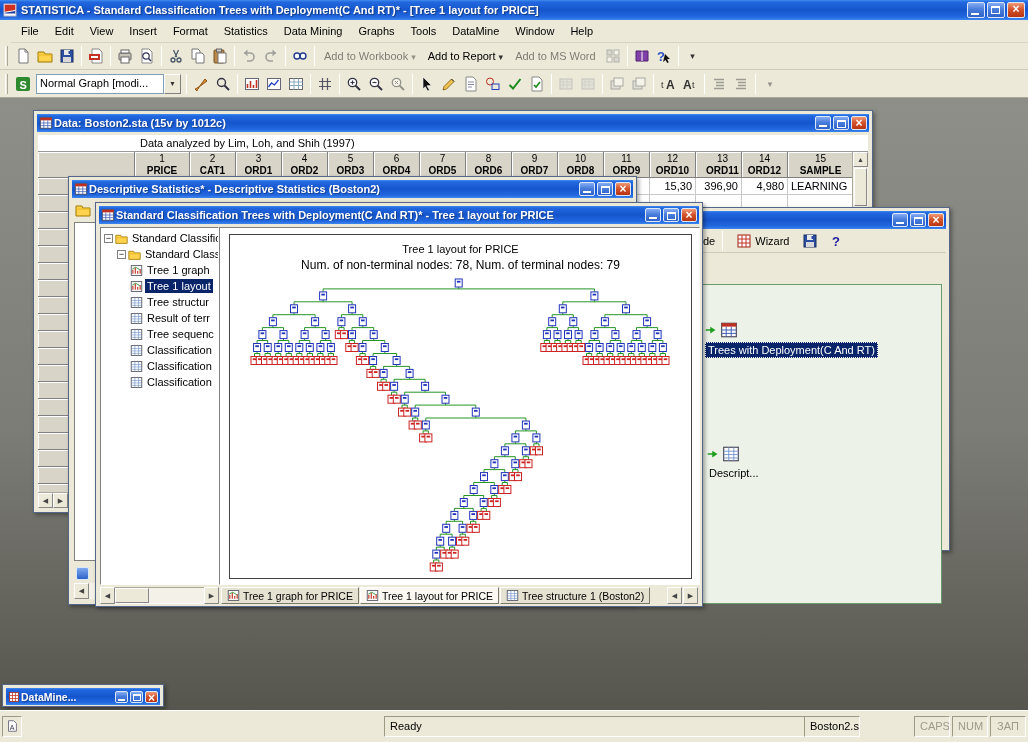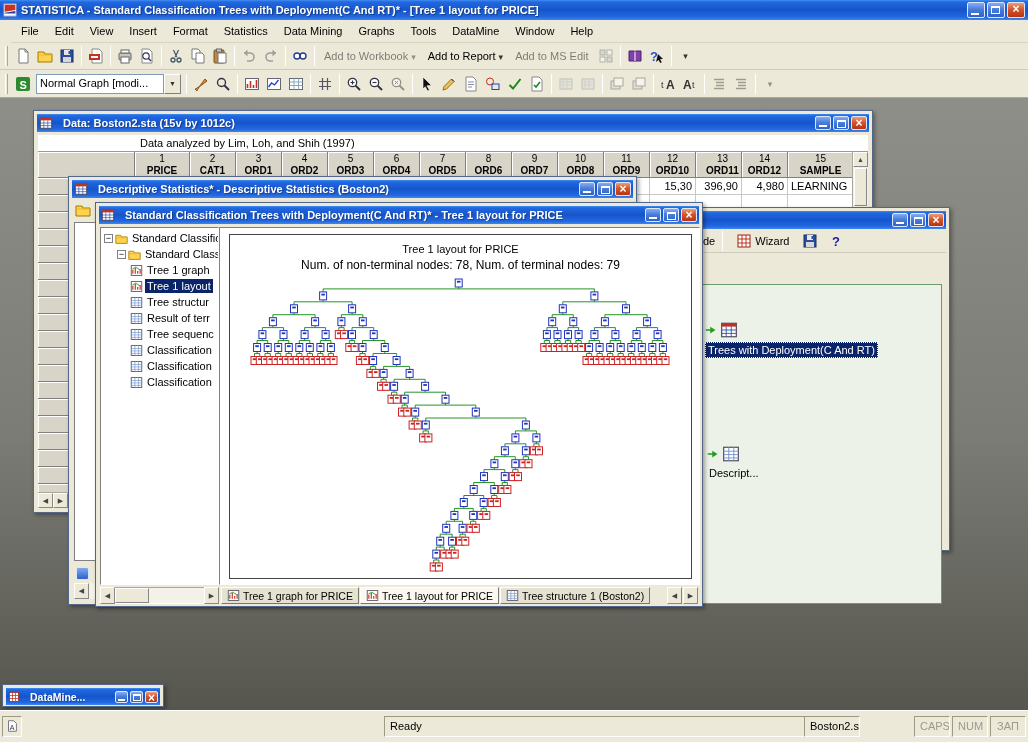--- a/index.html
+++ b/index.html
@@ -39,21 +39,21 @@
   .icon18{width:18px;height:18px;display:inline-block;flex:none;}
   .icon16{width:16px;height:16px;display:inline-block;flex:none;}
   .icon14{width:14px;height:14px;display:inline-block;flex:none;}
   .icon13{width:13px;height:13px;display:inline-block;flex:none;}
   .icon12{width:12px;height:12px;display:inline-block;flex:none;}
 
   
   .workspace{position:absolute;left:0;top:98px;width:1028px;height:612px;overflow:hidden;
              background:linear-gradient(180deg,#8F8F89 0%,#7C7C76 55%,#56564F 100%);}
   .win{position:absolute;background:#ECE9D8;border:1px solid #54678A;box-shadow:2px 2px 4px rgba(0,0,0,.35);}
-  .ctb{position:absolute;left:3px;right:3px;top:3px;height:18px;display:flex;align-items:center;gap:10px;padding:0 2px;
+  .ctb{position:absolute;left:3px;right:3px;top:3px;height:18px;display:flex;align-items:center;gap:1px;padding:0 2px;
        color:#fff;font-weight:bold;white-space:nowrap;overflow:hidden;
        background:linear-gradient(180deg,#418CF0 0%,#2268E0 10%,#1555CC 50%,#2268E0 85%,#3E86EE 100%);}
   .ctb-t{overflow:hidden;text-shadow:1px 1px 1px rgba(0,0,0,.35);}
 
   
   .sbtn{width:15px;height:100%;flex:none;background:#ECE9D8;border:1px solid;border-color:#fff #888 #888 #fff;
         display:inline-flex;align-items:center;justify-content:center;color:#444;font-size:7px;}
   .a-left::before{content:"◀";} .a-right::before{content:"▶";} .a-up::before{content:"▲";}
 
   
@@ -248,21 +248,21 @@
       <span class="tsep"></span>
       <span class="tbtn ttext dis">
         <span class="tlab">Add to Workbook</span>
         <span class="tarr"></span>
       </span>
       <span class="tbtn ttext">
         <span class="tlab">Add to Report</span>
         <span class="tarr"></span>
       </span>
       <span class="tbtn ttext dis">
-        <span class="tlab">Add to MS Edit</span>
+        <span class="tlab">Add to MS Word</span>
       </span>
       <span class="tbtn dis">
         <span class="icon16"><svg viewBox="0 0 16 16" width="100%" height="100%">
             <rect x="2" y="2" width="5" height="5" fill="#B0C4E8" stroke="#5577cc"></rect>
             <rect x="9" y="2" width="5" height="5" fill="#fff" stroke="#5577cc"></rect>
             <rect x="2" y="9" width="5" height="5" fill="#fff" stroke="#5577cc"></rect>
             <rect x="9" y="9" width="5" height="5" fill="#B0C4E8" stroke="#5577cc"></rect>
           </svg></span>
       </span>
       <span class="tsep"></span>

